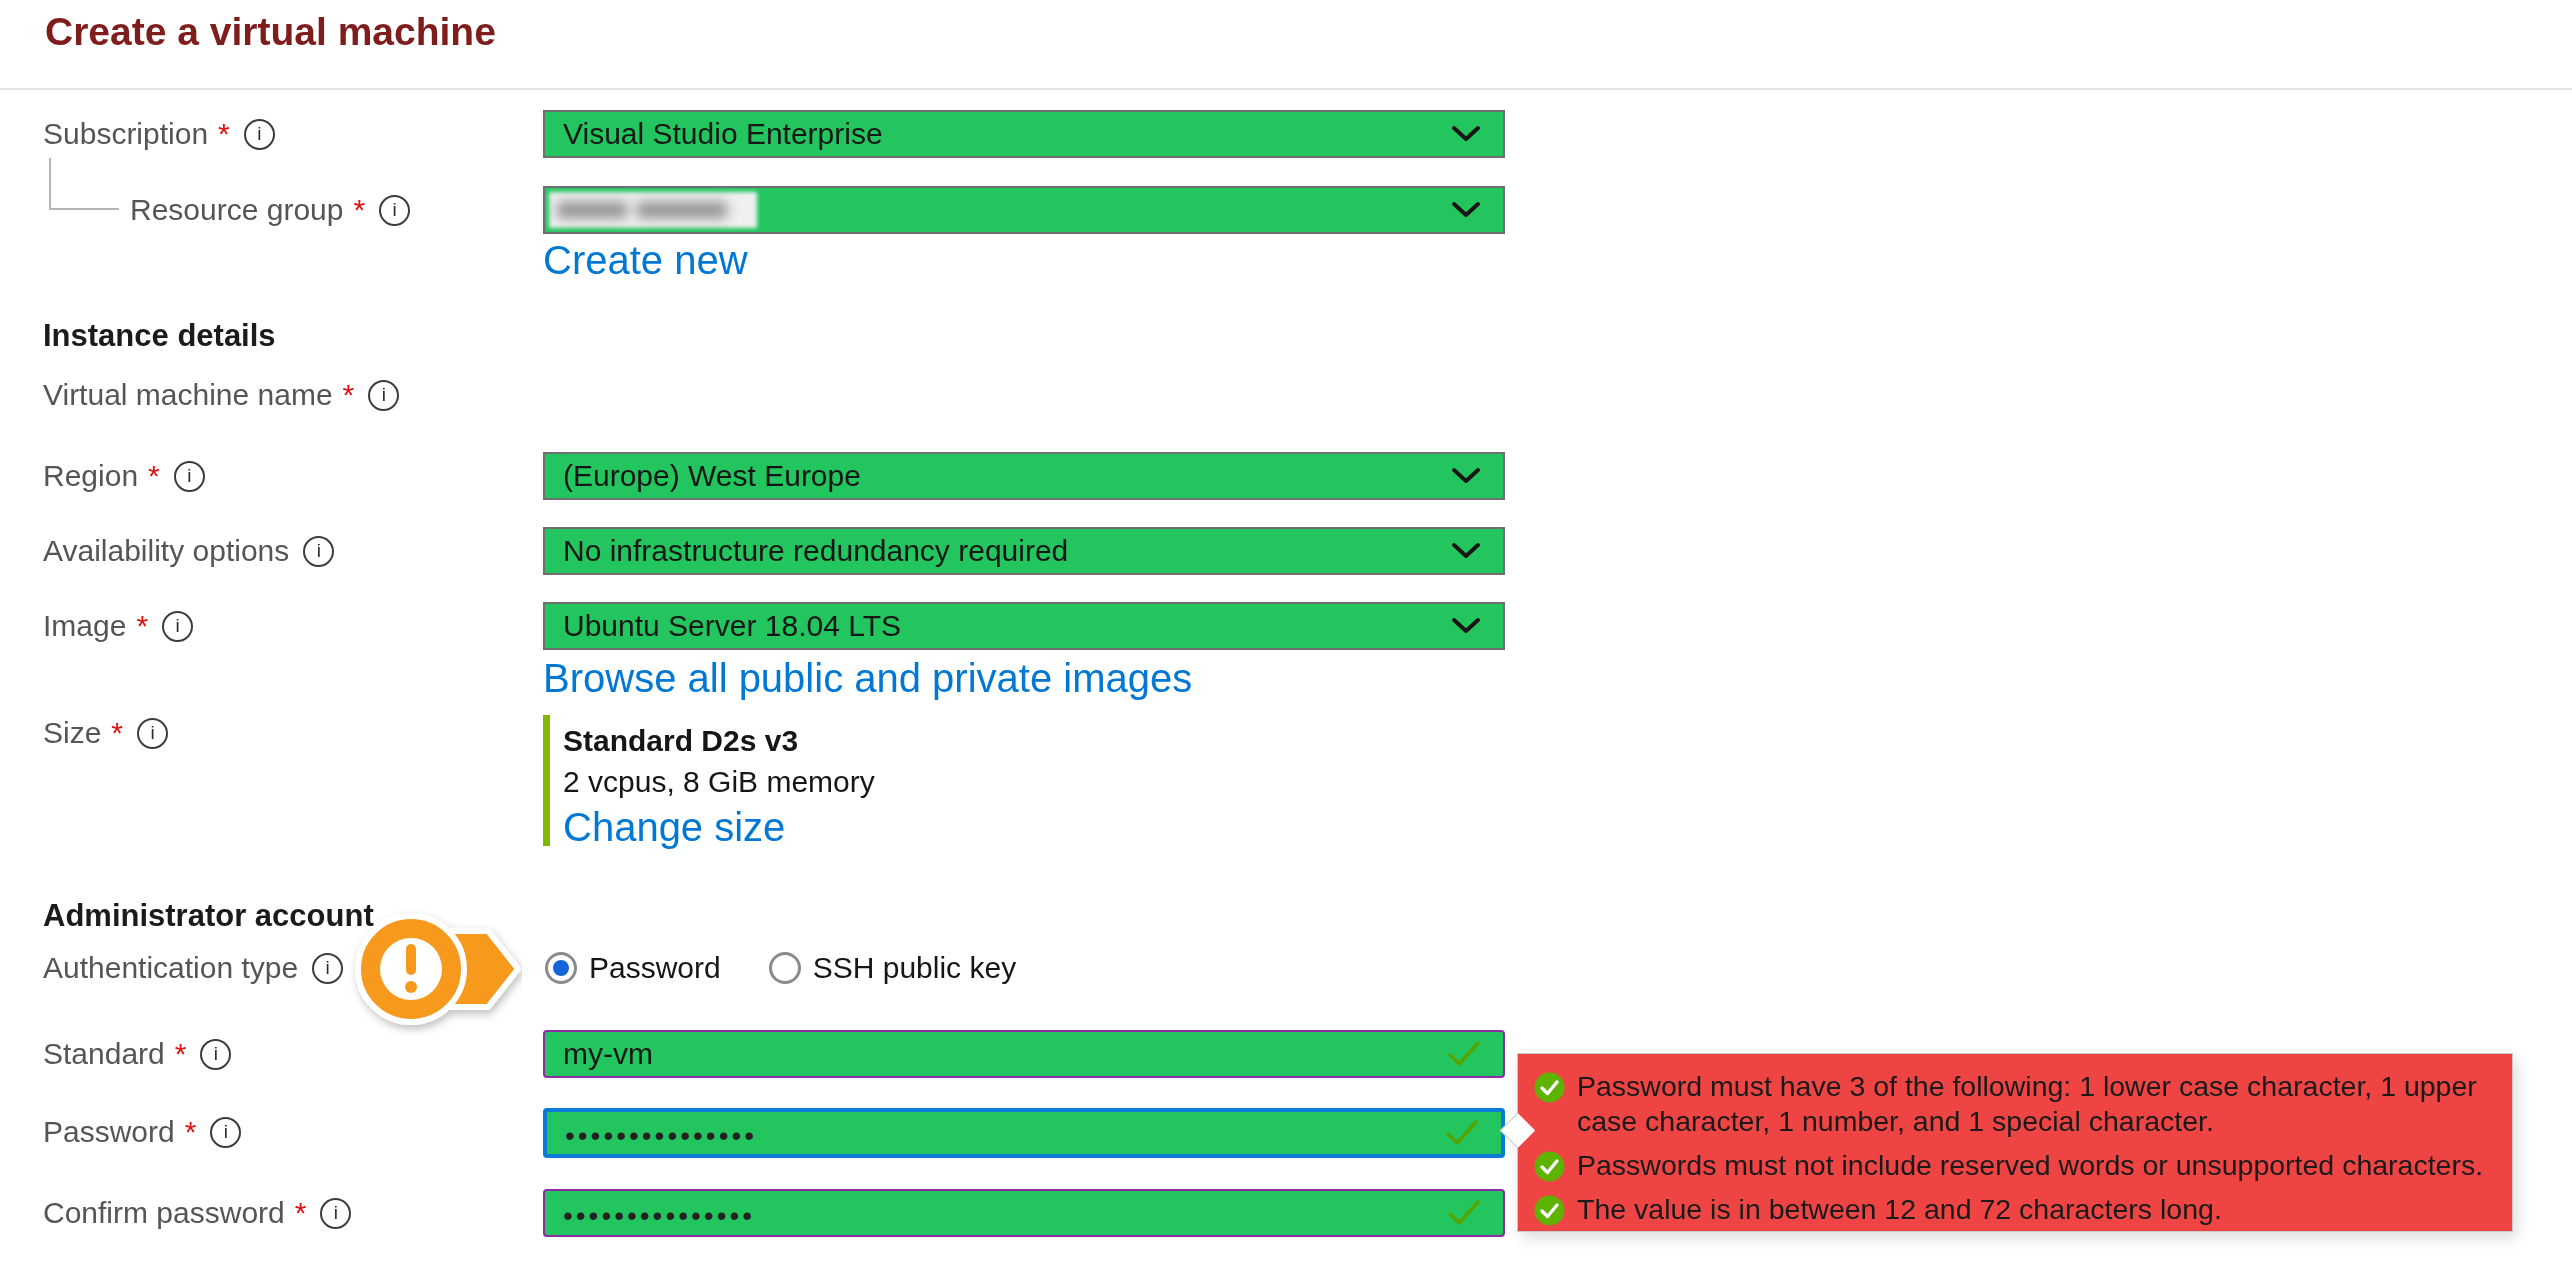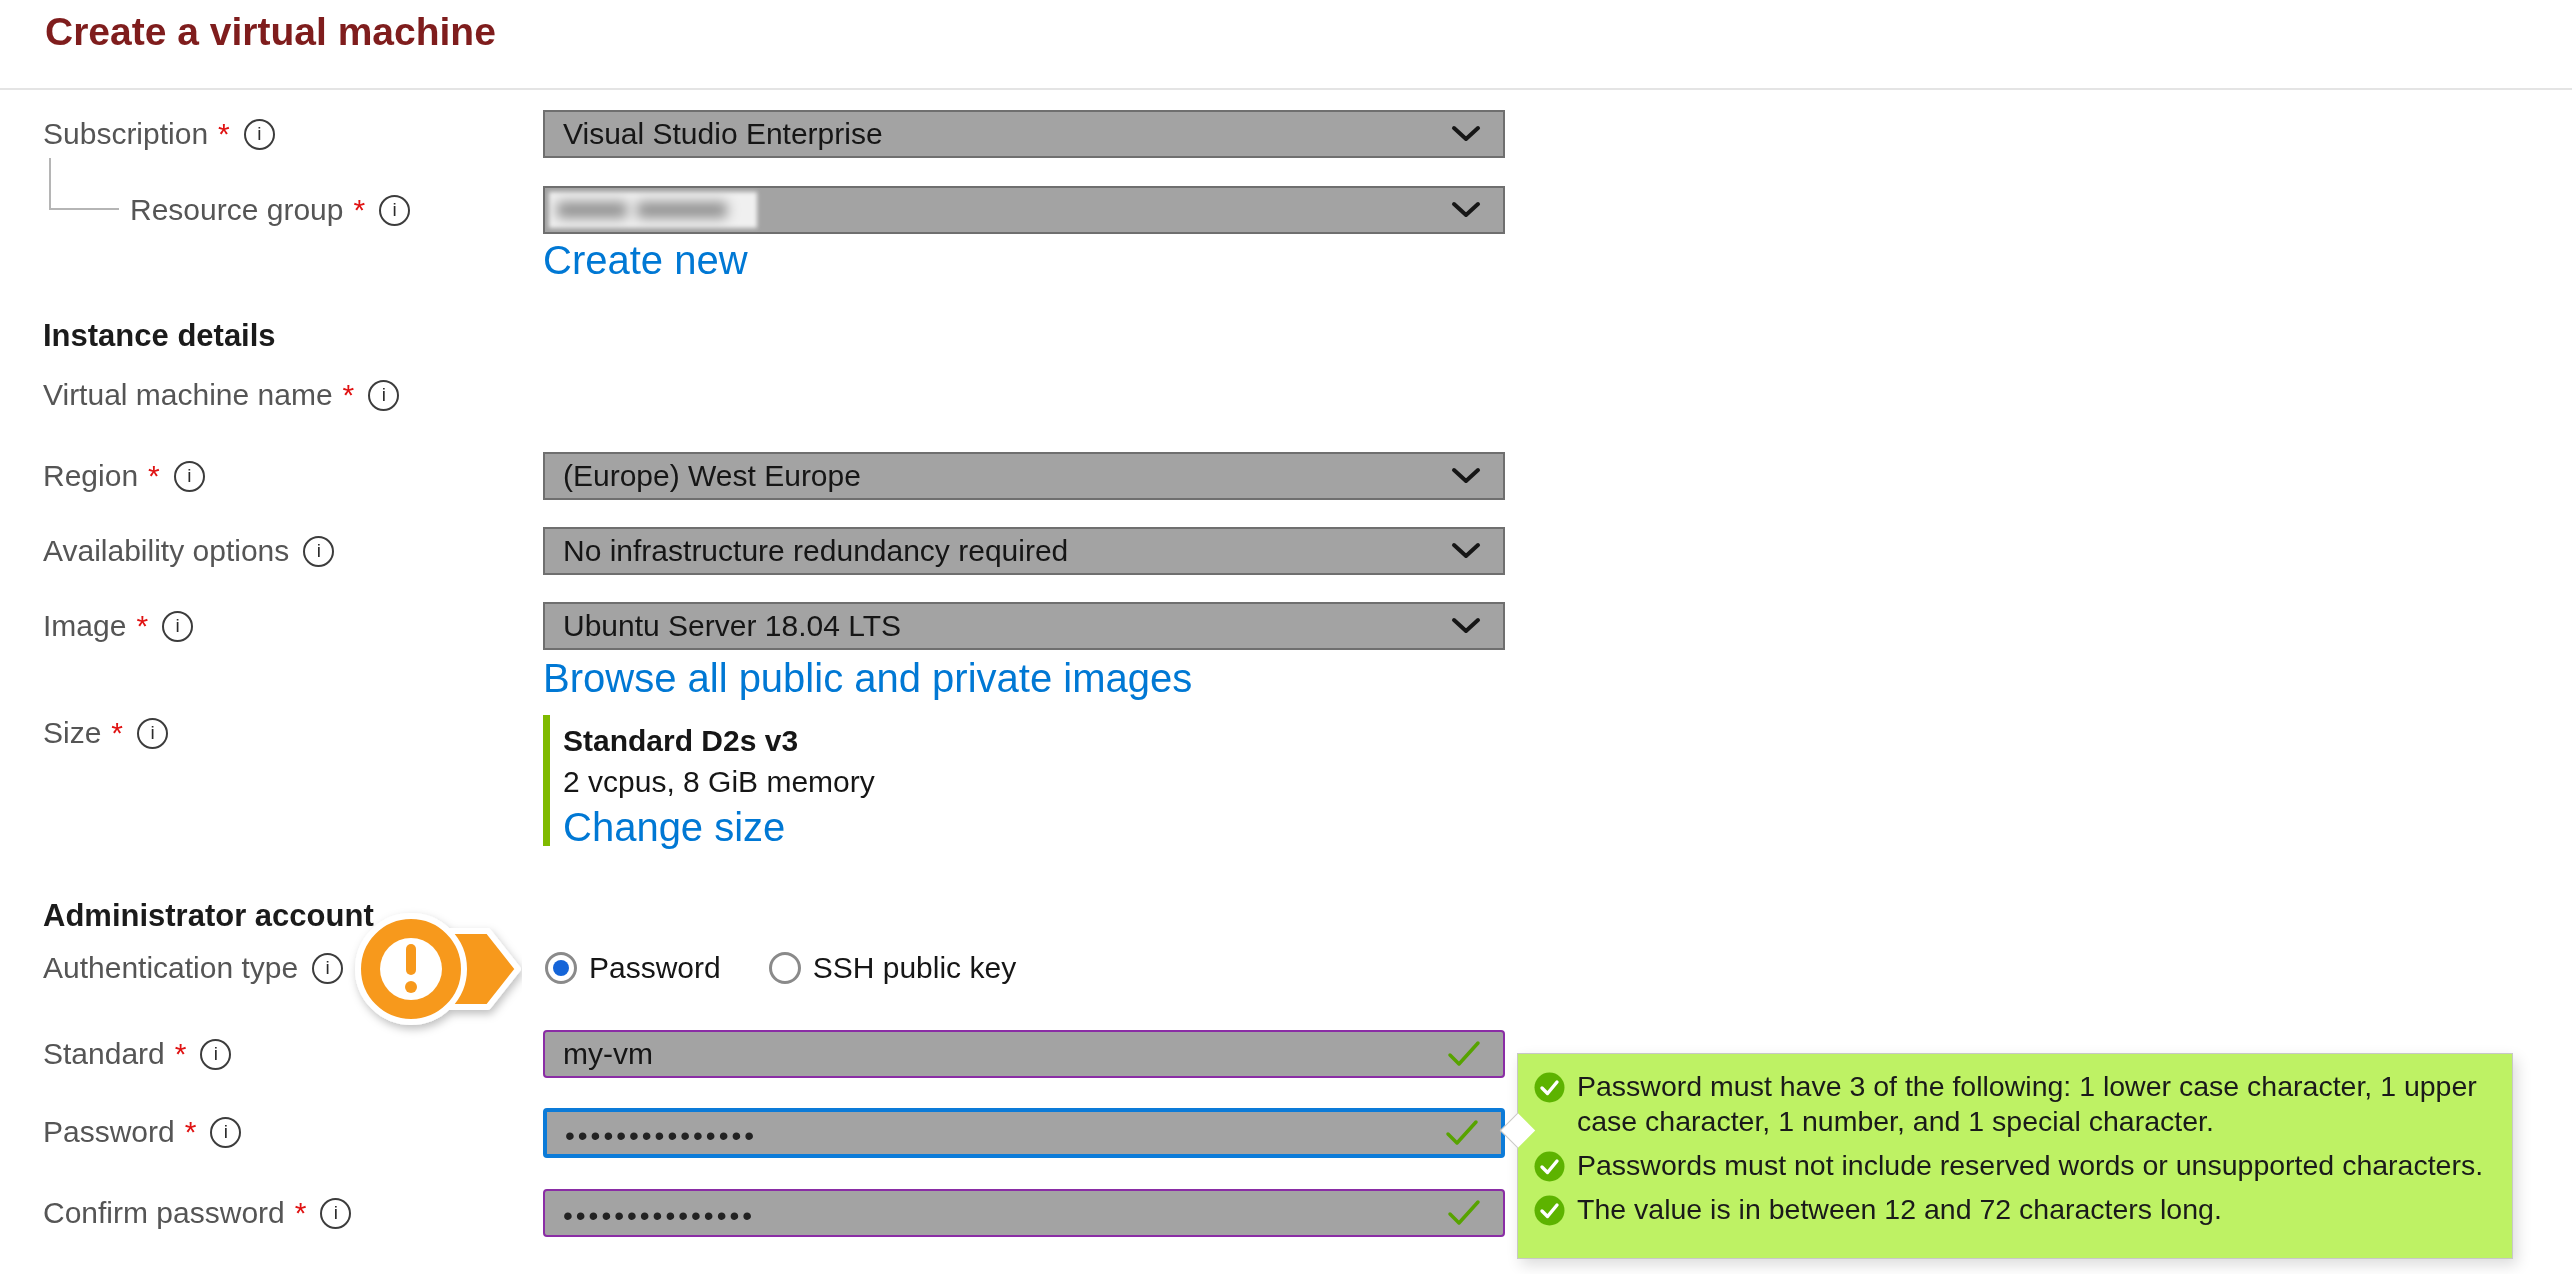--- a/index.html
+++ b/index.html
@@ -15,21 +15,21 @@
              font-size:30px;color:#555555;white-space:nowrap;}
   .req{color:#e01313;margin-left:10px;font-size:30px;}
   .info-icon{display:inline-flex;align-items:center;justify-content:center;margin-left:14px;
              width:27px;height:27px;border:2px solid #3c3c3c;border-radius:50%;
              font-size:19px;color:#2b2b2b;flex:0 0 auto;}
 
   .section-heading{position:absolute;left:43px;font-size:31px;font-weight:700;color:#1b1b1b;}
 
   
   .field{position:absolute;left:543px;width:962px;height:48px;box-sizing:border-box;
-         background:#a3a3a3;display:flex;align-items:center;padding-left:18px;
+         background:#22c55e;display:flex;align-items:center;padding-left:18px;
          font-size:30px;color:#161616;}
   .dropdown{border:2px solid #6f6f6f;}
   .valid{border:2px solid #8a2da5;border-radius:4px;}
   .focused{border:4px solid #0c7bd8;border-radius:4px;}
   .chevron{position:absolute;right:22px;top:50%;transform:translateY(-50%);}
   .check{position:absolute;right:22px;top:50%;transform:translateY(-50%);}
   .masked{font-size:28px;letter-spacing:3px;color:#222;padding-top:6px;}
 
   .link{position:absolute;color:#0078d4;font-size:40px;text-decoration:none;cursor:pointer;}
 
@@ -55,22 +55,22 @@
   .radio-dot{width:16px;height:16px;border-radius:50%;background:#1565d8;}
   .radio-label{margin-left:12px;font-size:30px;color:#161616;white-space:nowrap;}
   .radio-item{display:flex;align-items:center;cursor:pointer;}
   .radio-item + .radio-item{margin-left:48px;}
 
   
   .callout-icon{position:absolute;left:338px;top:895px;}
 
   
   .tooltip{position:absolute;left:1517px;top:1053px;width:996px;box-sizing:border-box;
-           background:#bef264;border:1px solid #c8c8c6;box-shadow:4px 6px 14px rgba(0,0,0,.14);
-           padding:15px 20px 31px 16px;}
+           background:#ef4444;border:1px solid #c8c8c6;box-shadow:4px 6px 14px rgba(0,0,0,.14);
+           padding:15px 20px 4px 16px;}
   .tooltip-caret{position:absolute;left:-13px;top:64px;width:24px;height:24px;background:#fff;
            border-left:1px solid #c8c8c6;border-bottom:1px solid #c8c8c6;transform:rotate(45deg);}
   .tip-item{display:flex;align-items:flex-start;}
   .tip-item + .tip-item{margin-top:9px;}
   .tip-icon{flex:0 0 auto;margin-top:3px;}
   .tip-text{margin-left:12px;font-size:28.5px;line-height:35px;color:#1a1a1a;}
 </style>
 </head>
 <body>
 

